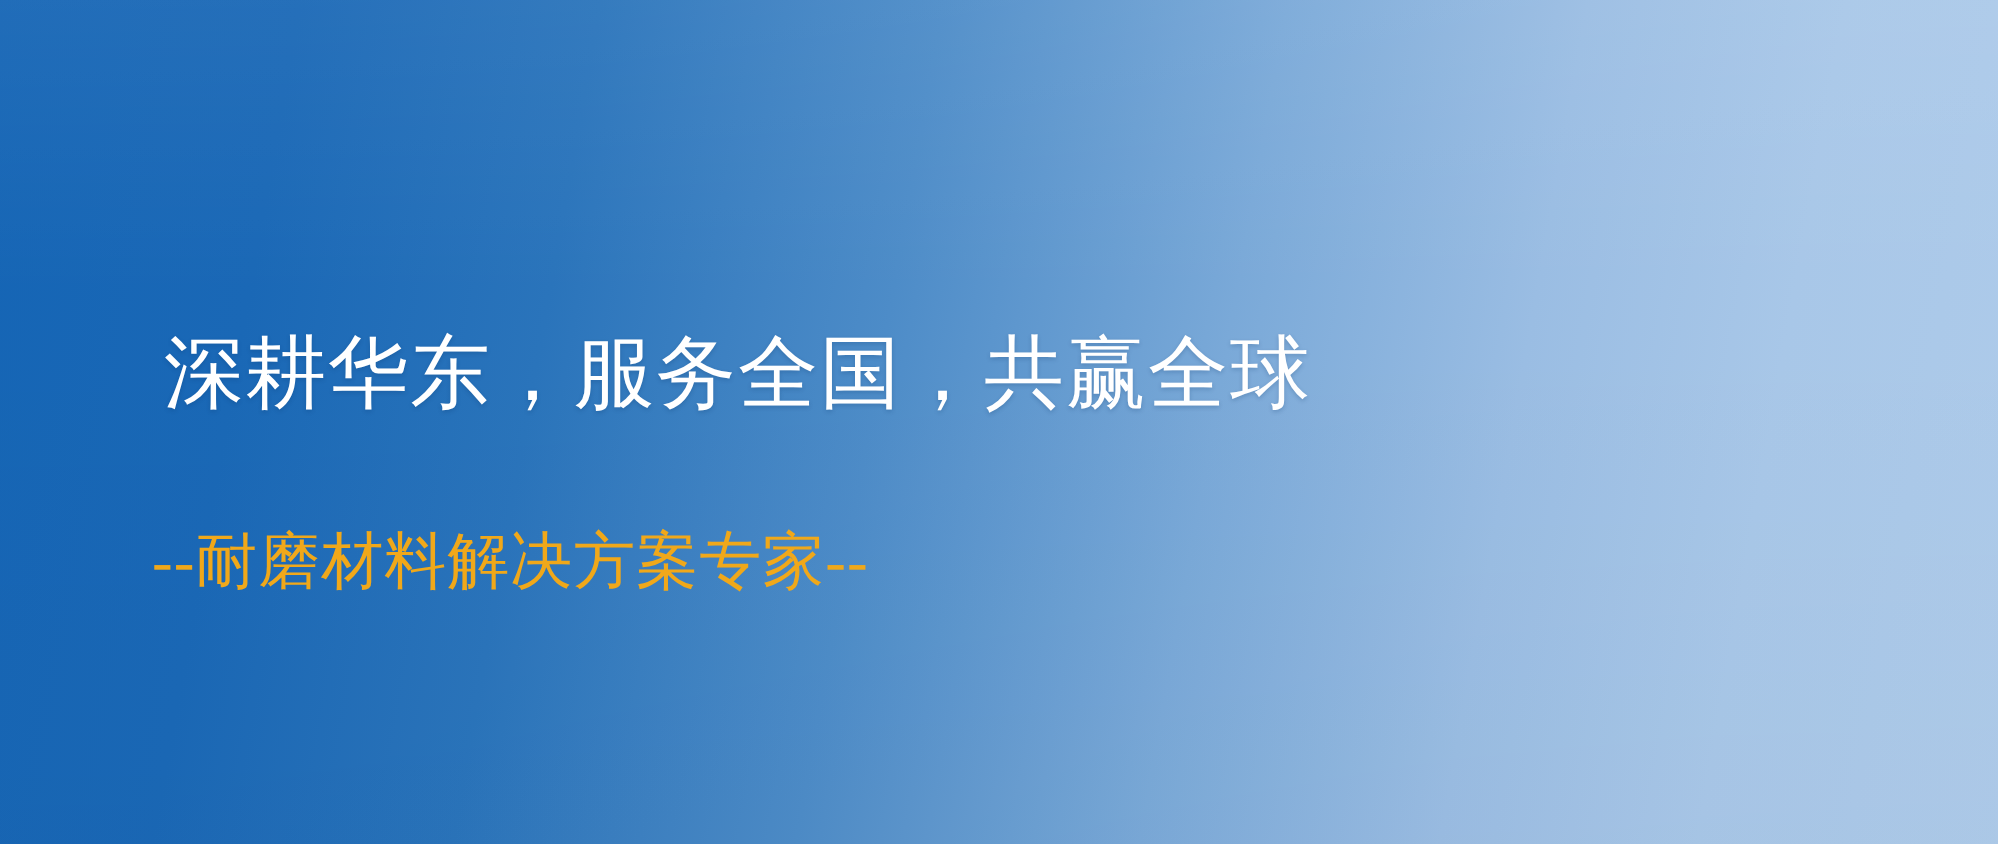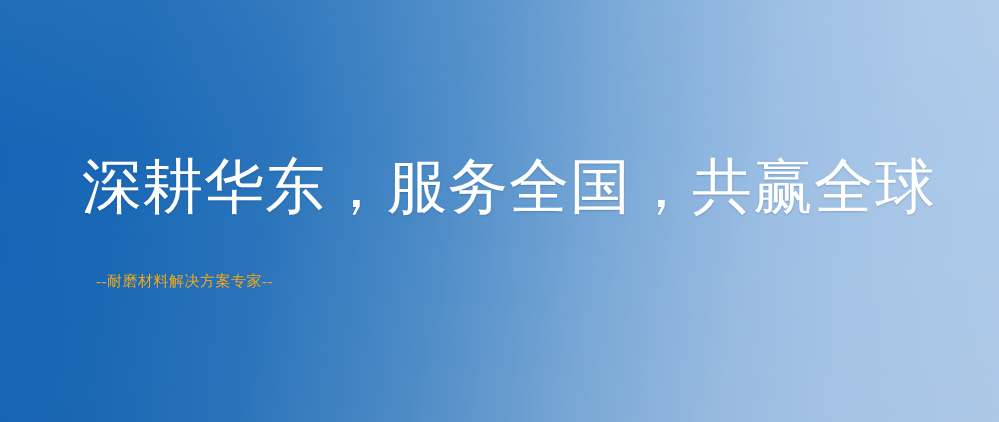--- a/index.html
+++ b/index.html
@@ -37,35 +37,35 @@
       rgba(255,255,255,0.00) 35%,
       rgba(0,0,0,0.015) 100%);
     pointer-events: none;
   }
 
   .headline {
     position: absolute;
     left: 82px;
     top: 151px;
     font-family: "Liberation Serif", "DejaVu Serif", serif;
-    font-size: 60px;
+    font-size: 40px;
     line-height: 72px;
     color: #ffffff;
     letter-spacing: 1px;
     white-space: nowrap;
     text-shadow: 0 1px 2px rgba(10,50,100,0.22);
     z-index: 3;
   }
 
   .subtitle {
     position: absolute;
-    left: 96px;
+    left: 76px;
     top: 266px;
     font-family: "Liberation Serif", "DejaVu Serif", serif;
-    font-size: 15px;
+    font-size: 31px;
     line-height: 30px;
     color: #f0a81a;
     letter-spacing: 0.5px;
     white-space: nowrap;
     z-index: 3;
   }
 
   
   .logo {
     position: absolute;

